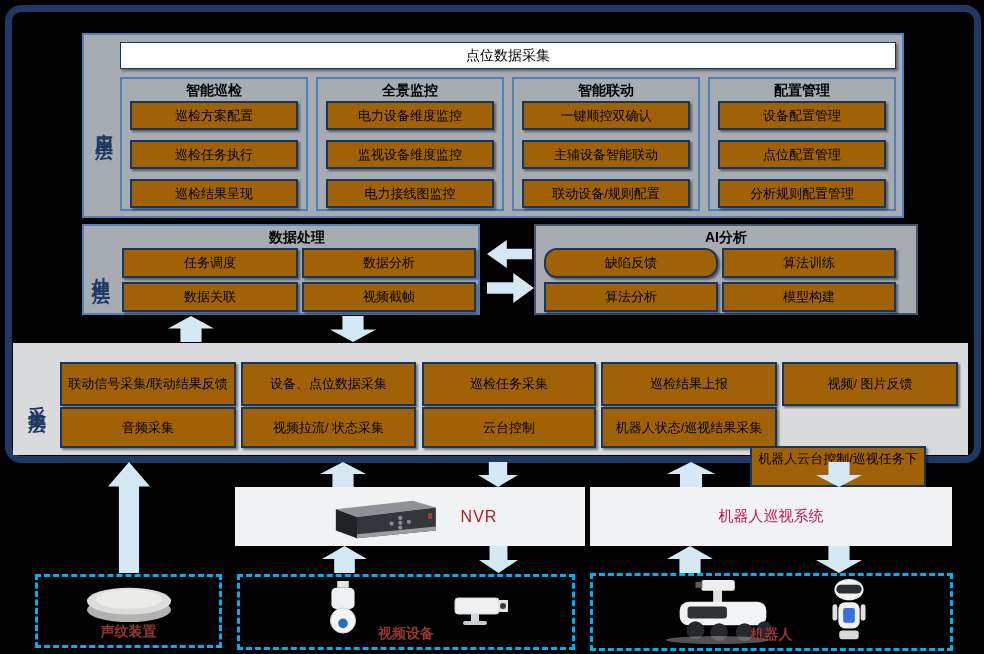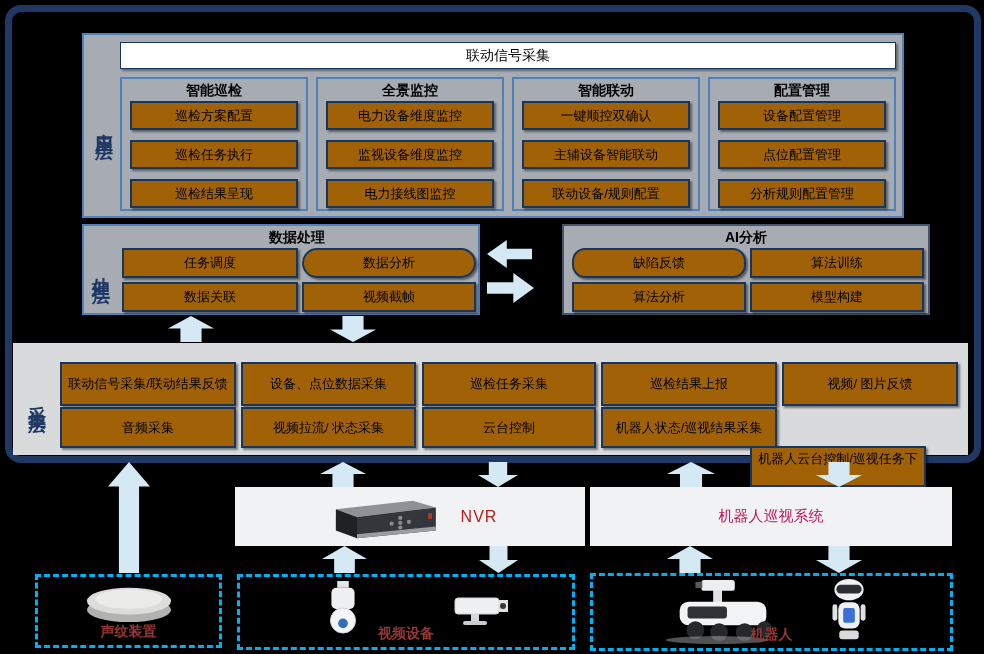--- a/index.html
+++ b/index.html
@@ -6,21 +6,21 @@
   body{width:984px;height:654px;font-family:"Liberation Sans","DejaVu Sans",sans-serif;}
   .canvas{position:relative;width:984px;height:654px;background:#000;overflow:hidden;}
 
   
   .outer-frame{position:absolute;left:5px;top:5px;width:962px;height:444px;
     border:7px solid #1f3864;border-radius:16px;background:transparent;}
 
   .panel{position:absolute;background:#a7acb3;}
   .app-panel{left:82px;top:33px;width:818px;height:181px;border:2px solid #4f81bd;box-shadow:3px 3px 5px rgba(0,0,0,.55);}
   .proc-panel{left:82px;top:224px;width:394px;height:87px;border:2px solid #4f81bd;box-shadow:3px 3px 5px rgba(0,0,0,.55);}
-  .ai-panel{left:562px;top:224px;width:364px;height:87px;border:2px solid #44546a;box-shadow:3px 3px 5px rgba(0,0,0,.55);}
+  .ai-panel{left:534px;top:224px;width:364px;height:87px;border:2px solid #44546a;box-shadow:3px 3px 5px rgba(0,0,0,.55);padding-left:16px;}
   .coll-panel{left:13px;top:343px;width:955px;height:112px;background:#d8dadc;}
 
   .vlabel{position:absolute;color:#1f3864;font-weight:bold;font-size:18px;
     writing-mode:vertical-rl;text-orientation:upright;letter-spacing:5px;
     top:50%;transform:translateY(-50%);}
 
   .overview-bar{position:absolute;left:36px;top:7px;width:774px;height:25px;background:#fff;
     border:1px solid #17365d;display:flex;align-items:center;justify-content:center;
     font-size:14px;color:#000;box-shadow:2px 2px 2px rgba(0,0,0,.4);}
 
@@ -58,21 +58,21 @@
 </head>
 <body>
 
 <div class="canvas">
 
   <div class="outer-frame"></div>
 
   <div class="panel app-panel">
     <div class="vlabel" style="left:8px;">应用层</div>
     <div class="overview-bar">
-      <span>联动信号采集</span>
+      <span>点位数据采集</span>
     </div>
     <div class="groups">
       <div class="group">
         <div class="gtitle">智能巡检</div>
         <div class="wbox">巡检方案配置</div>
         <div class="wbox">巡检任务执行</div>
         <div class="wbox">巡检结果呈现</div>
       </div>
       <div class="group">
         <div class="gtitle">全景监控</div>
@@ -92,21 +92,21 @@
         <div class="wbox">点位配置管理</div>
         <div class="wbox">分析规则配置管理</div>
       </div>
     </div>
   </div>
 
   <div class="panel proc-panel">
     <div class="vlabel" style="left:5px;">处理层</div>
     <div class="ptitle">数据处理</div>
     <div class="wbox abs" style="left:38px;top:22px;width:172px;height:26px;">任务调度</div>
-    <div class="wbox abs" style="left:218px;top:22px;width:170px;height:26px;border-radius:15px;">数据分析</div>
+    <div class="wbox abs" style="left:218px;top:22px;width:170px;height:26px;">数据分析</div>
     <div class="wbox abs" style="left:38px;top:56px;width:172px;height:26px;">数据关联</div>
     <div class="wbox abs" style="left:218px;top:56px;width:170px;height:26px;">视频截帧</div>
   </div>
 
   <div class="panel ai-panel">
     <div class="ptitle">AI分析</div>
     <div class="wbox abs" style="left:8px;top:22px;width:170px;height:26px;border-radius:13px;">缺陷反馈</div>
     <div class="wbox abs" style="left:186px;top:22px;width:170px;height:26px;">算法训练</div>
     <div class="wbox abs" style="left:8px;top:56px;width:170px;height:26px;">算法分析</div>
     <div class="wbox abs" style="left:186px;top:56px;width:170px;height:26px;">模型构建</div>

